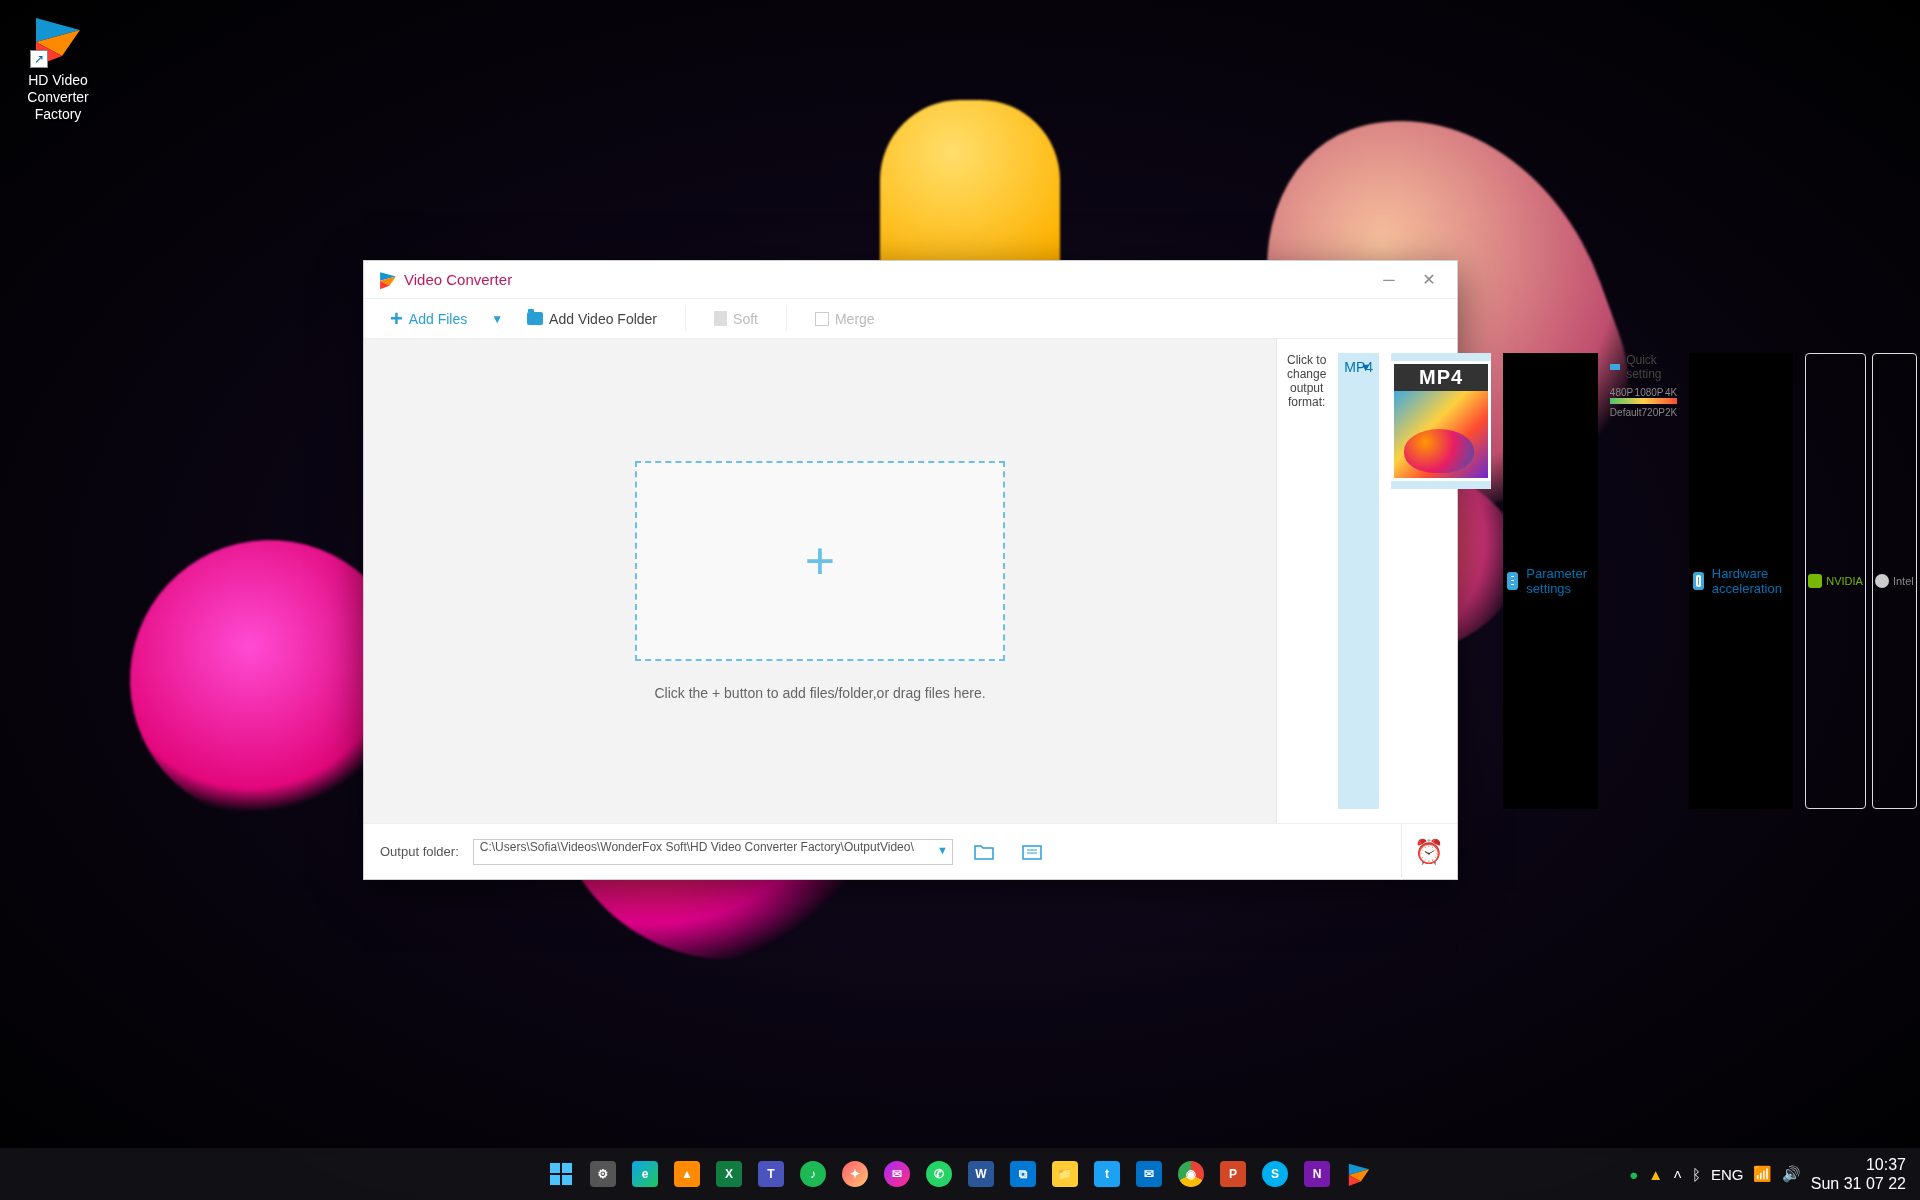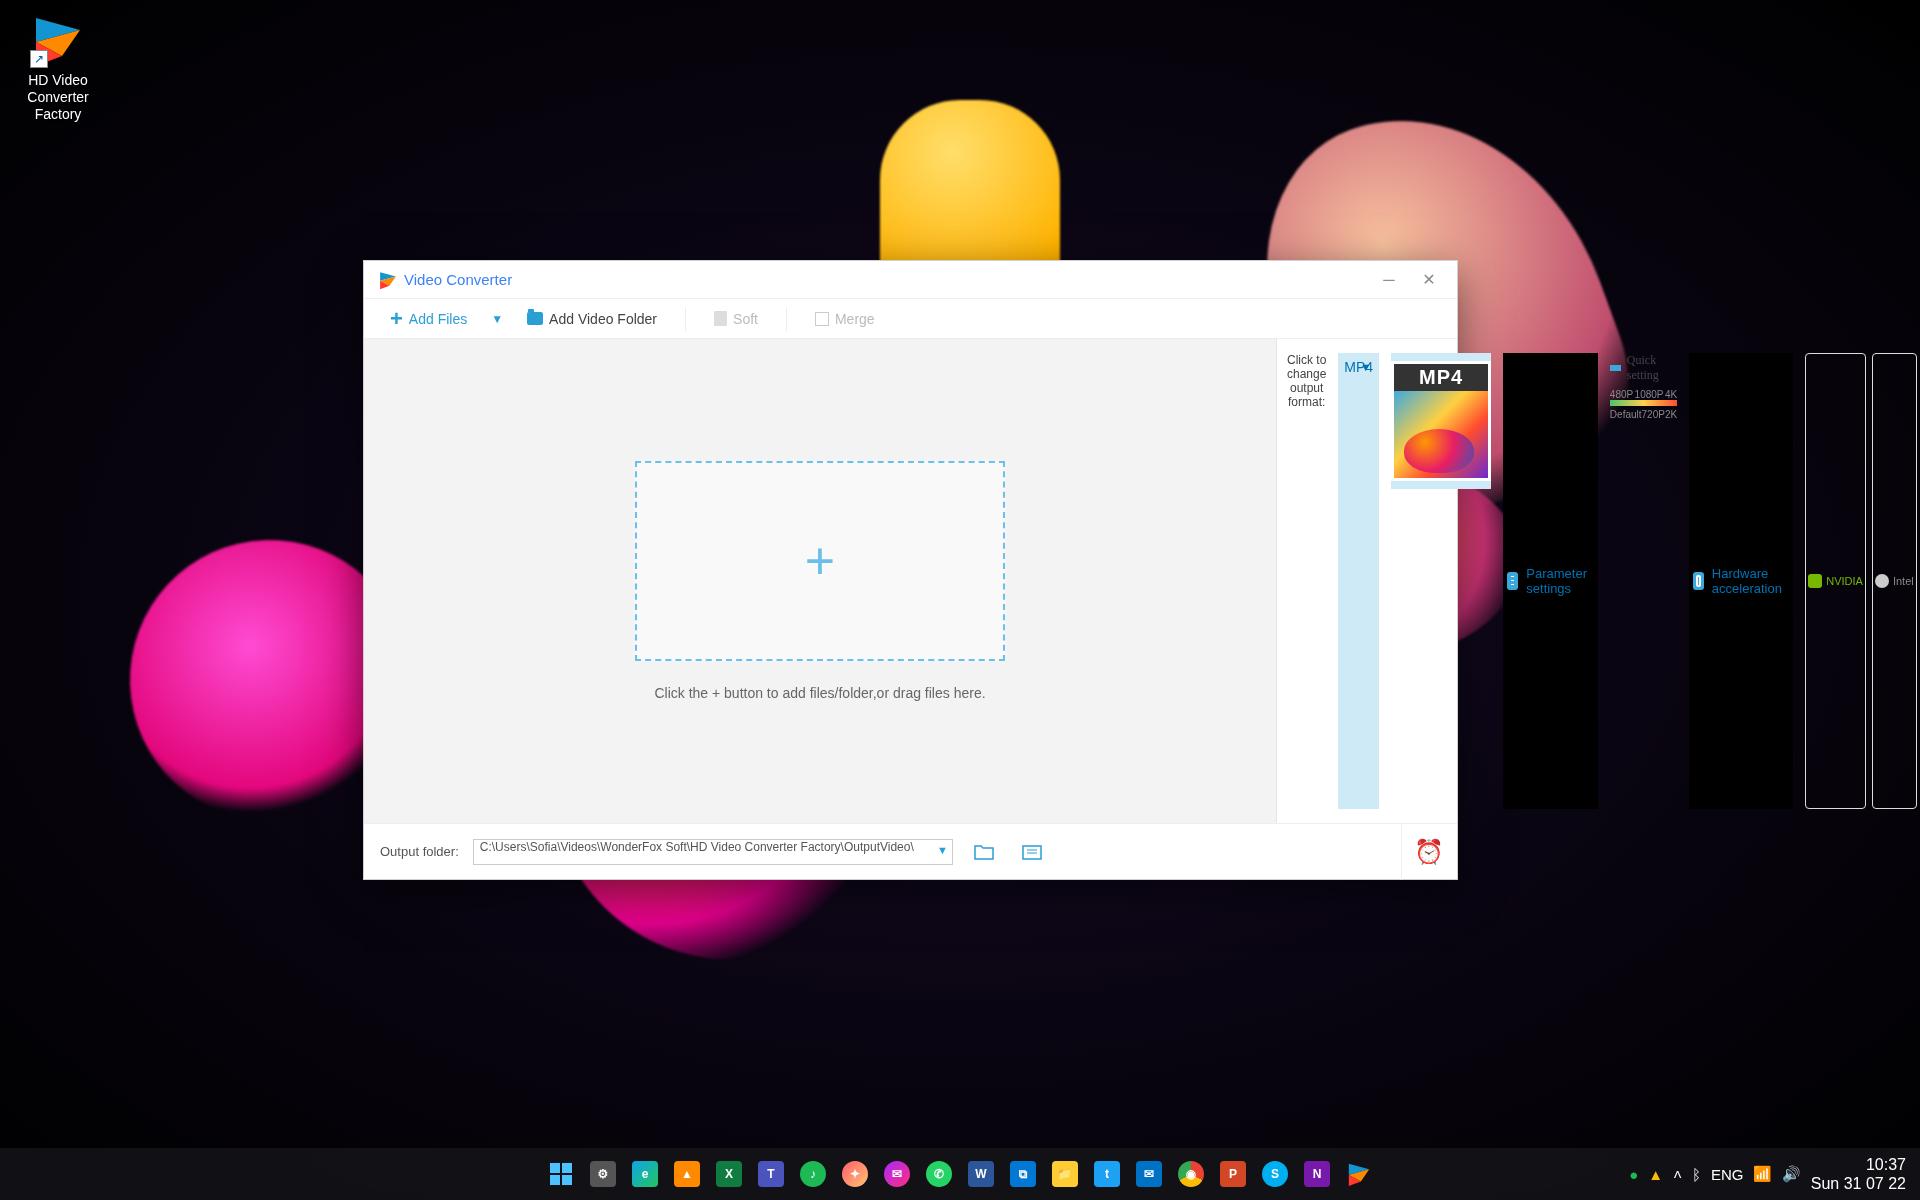--- a/index.html
+++ b/index.html
@@ -26,21 +26,21 @@
 .desktop-icon .shortcut-arrow { position: absolute; bottom: 0; left: 0; width: 18px; height: 18px; background: #fff; border: 1px solid #888; display: flex; align-items: center; justify-content: center; font-size: 12px; color: #005bb7; }
 .desktop-icon .label { text-shadow: 0 1px 2px #000; line-height: 1.2; }
 
 
 .applogo { width: 100%; height: 100%; }
 .applogo-sm { width: 20px; height: 20px; position: relative; display: inline-block; vertical-align: middle; margin-right: 6px; }
 
 
 .window { position: absolute; left: 363px; top: 260px; width: 1095px; height: 620px; background: #ffffff; border: 1px solid #d0d0d0; box-shadow: 0 12px 40px rgba(0,0,0,0.5); display: flex; flex-direction: column; }
 .titlebar { height: 38px; display: flex; align-items: center; padding: 0 8px 0 14px; border-bottom: 1px solid #eee; }
-.titlebar .title { color: #3b82f6; font-size: 15px; }
+.titlebar .title { color: #be185d; font-size: 15px; }
 .titlebar .spacer { flex: 1; }
 .titlebar .winbtn { width: 40px; height: 30px; display: flex; align-items: center; justify-content: center; color: #888; cursor: pointer; }
 
 .toolbar { height: 40px; display: flex; align-items: center; padding: 0 16px; border-bottom: 1px solid #eee; gap: 4px; }
 .tbtn { display: flex; align-items: center; gap: 6px; padding: 4px 10px; font-size: 14px; color: #444; cursor: pointer; }
 .tbtn.primary { color: #2a9fd6; font-weight: 500; }
 .tbtn.disabled { color: #bbb; cursor: default; }
 .tbtn .plus { font-size: 22px; font-weight: bold; color: #2a9fd6; line-height: 1; }
 .tbtn .chev { color: #2a9fd6; font-size: 12px; margin-left: 18px; }
 .tbtn .folder-ico { width: 16px; height: 13px; background: #2a9fd6; border-radius: 2px; position: relative; }
@@ -64,21 +64,21 @@
 .thumb-top { background:#333; color:#fff; font-weight:bold; text-align:center; padding:2px 0; font-size:20px; letter-spacing:1px; }
 .thumb-img { flex:1; background: linear-gradient(135deg, #3fa9e0 0%, #ffd040 40%, #ff4d2e 65%, #6b2ad0 100%); position:relative; overflow:hidden; }
 .thumb-img::after { content:''; position:absolute; left:10px; bottom:5px; width:70px; height:44px; background: radial-gradient(circle at 30% 30%, #ff9800, #e91e63 50%, #3f51b5); border-radius: 50% 50% 45% 45%; }
 
 .param-btn, .hw-btn { background: #000000; color: #0072b4; font-size: 13px; padding: 8px 4px; display:flex; align-items:center; justify-content:center; gap:8px; cursor:pointer; }
 .param-btn .ico, .hw-btn .ico { width:18px; height:18px; background:#3aa8dd; border-radius:3px; position:relative; }
 .param-btn .ico::after { content:''; position:absolute; inset:4px; background: repeating-linear-gradient(#fff, #fff 1px, transparent 1px, transparent 4px); }
 .hw-btn .ico::after { content:''; position:absolute; inset:3px; border:2px solid #fff; border-radius:2px; }
 
 .quick { font-size:12px; }
-.quick .qtitle { color:#444; margin-bottom:6px; display:flex; align-items:center; gap:6px;font-family:Liberation Serif, serif; }
+.quick .qtitle { color:#444; margin-bottom:6px; display:flex; align-items:center; gap:6px; }
 .quick .qtitle::before { content:''; width:14px; height:6px; background:#3aa8dd; }
 .quick .track { height:6px; background: linear-gradient(to right, #4fc36b, #ffd04b, #ff4d2e); position:relative; margin-bottom:3px; }
 .quick .ticks-top, .quick .ticks-bot { display:flex; justify-content:space-between; font-size:10px; color:#888; }
 .quick .ticks-bot { margin-top:2px; }
 
 .gpu-row { display:flex; gap:6px; }
 .gpu-chip { flex:1; border:1px solid #ddd; border-radius:4px; font-size:11px; display:flex; align-items:center; justify-content:center; gap:4px; padding:10px 2px; color:#888; }
 .gpu-chip.nvidia { color:#76b900; }
 .gpu-chip .dot { width:14px; height:14px; border-radius:3px; background:#76b900; }
 .gpu-chip.intel .dot { background:#ccc; border-radius:50%; }

